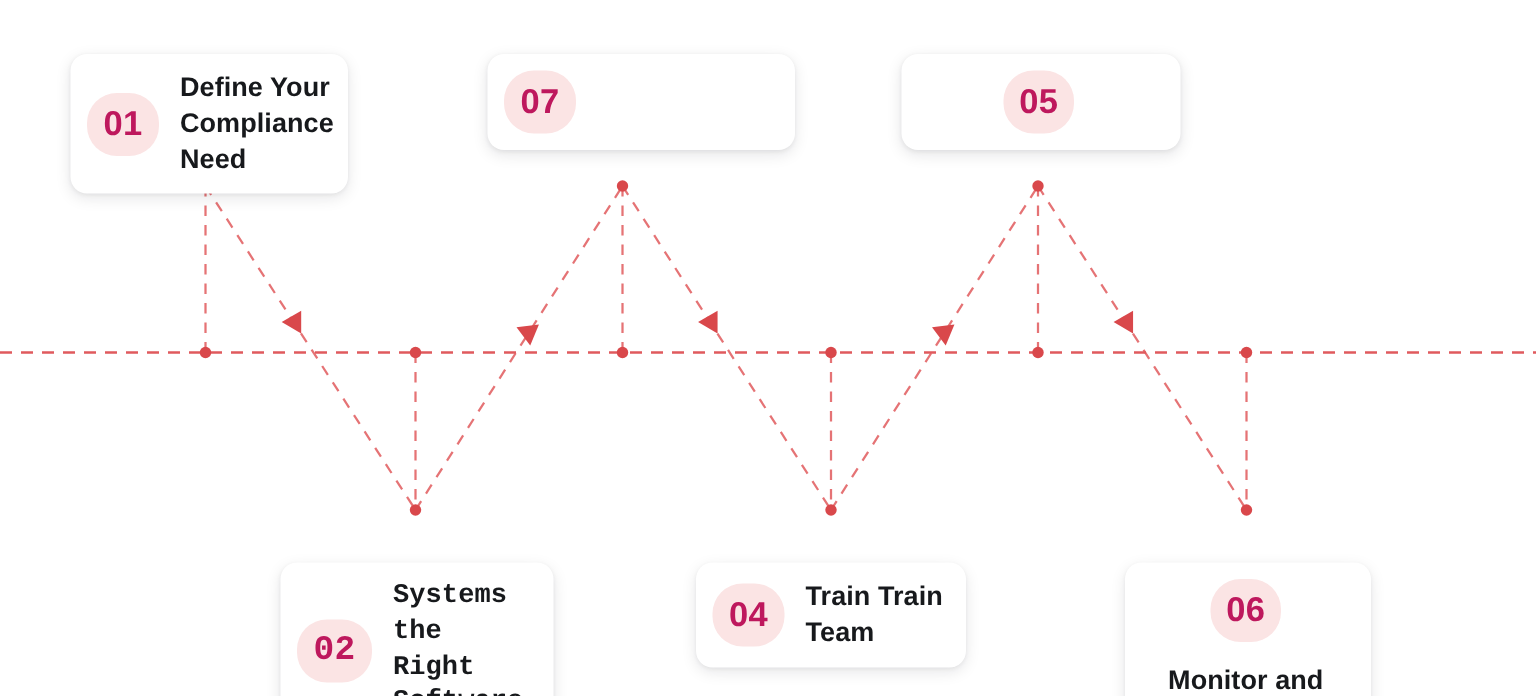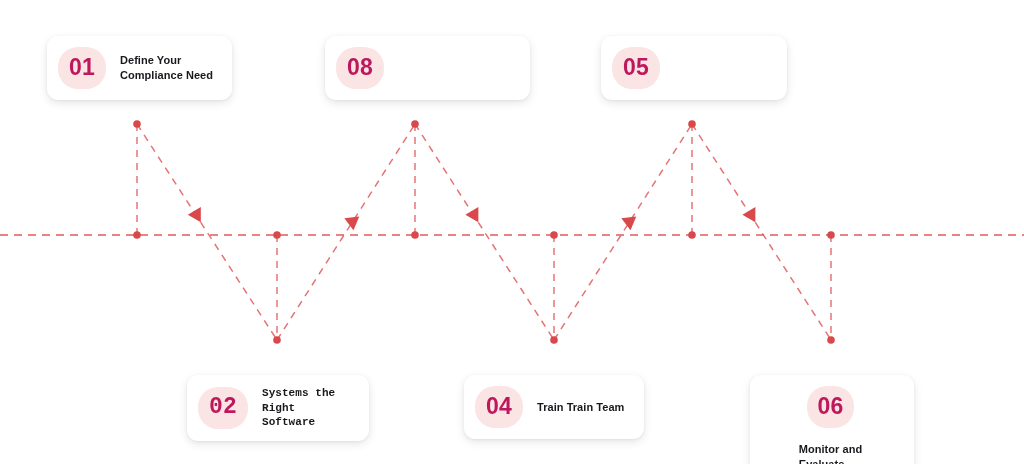--- a/index.html
+++ b/index.html
@@ -44,21 +44,21 @@
     font-size: 23px;
     font-weight: bold;
     letter-spacing: 0.2px;
     line-height: 1;
     padding: 9px 11px 10px 11px;
     text-align: center;
   }
   .step-label {
     flex: 1 1 auto;
     color: #17191C;
-    font-size: 11px;
+    font-size: 18px;
     font-weight: bold;
     line-height: 1.32;
     letter-spacing: 0.05px;
     white-space: pre-line;
   }
 </style>
 </head>
 <body>
 
 <div id="stage">
@@ -110,27 +110,27 @@
         <div class="step-badge">01</div>
         <div class="step-label">Define Your
 Compliance Need</div>
       </div>
       <div class="step-card" style="left: 187px; top: 375px; width: 182px; font-family: Liberation Mono, monospace;">
         <div class="step-badge">02</div>
         <div class="step-label">Systems the Right
 Software</div>
       </div>
       <div class="step-card" style="left: 325px; top: 36px; width: 205px;">
-        <div class="step-badge">08</div>
+        <div class="step-badge">07</div>
       </div>
       <div class="step-card" style="left: 464px; top: 375px; width: 180px; justify-content: space-between;">
         <div class="step-badge">04</div>
         <div class="step-label">Train Train Team</div>
       </div>
-      <div class="step-card" style="left: 601px; top: 36px; width: 186px;">
+      <div class="step-card" style="left: 601px; top: 36px; width: 186px; justify-content: center;">
         <div class="step-badge">05</div>
       </div>
       <div class="step-card" style="left: 750px; top: 375px; width: 164px; flex-direction: column;">
         <div class="step-badge">06</div>
         <div class="step-label">Monitor and
 Evaluate</div>
       </div>
     </div>
 
 </div>

